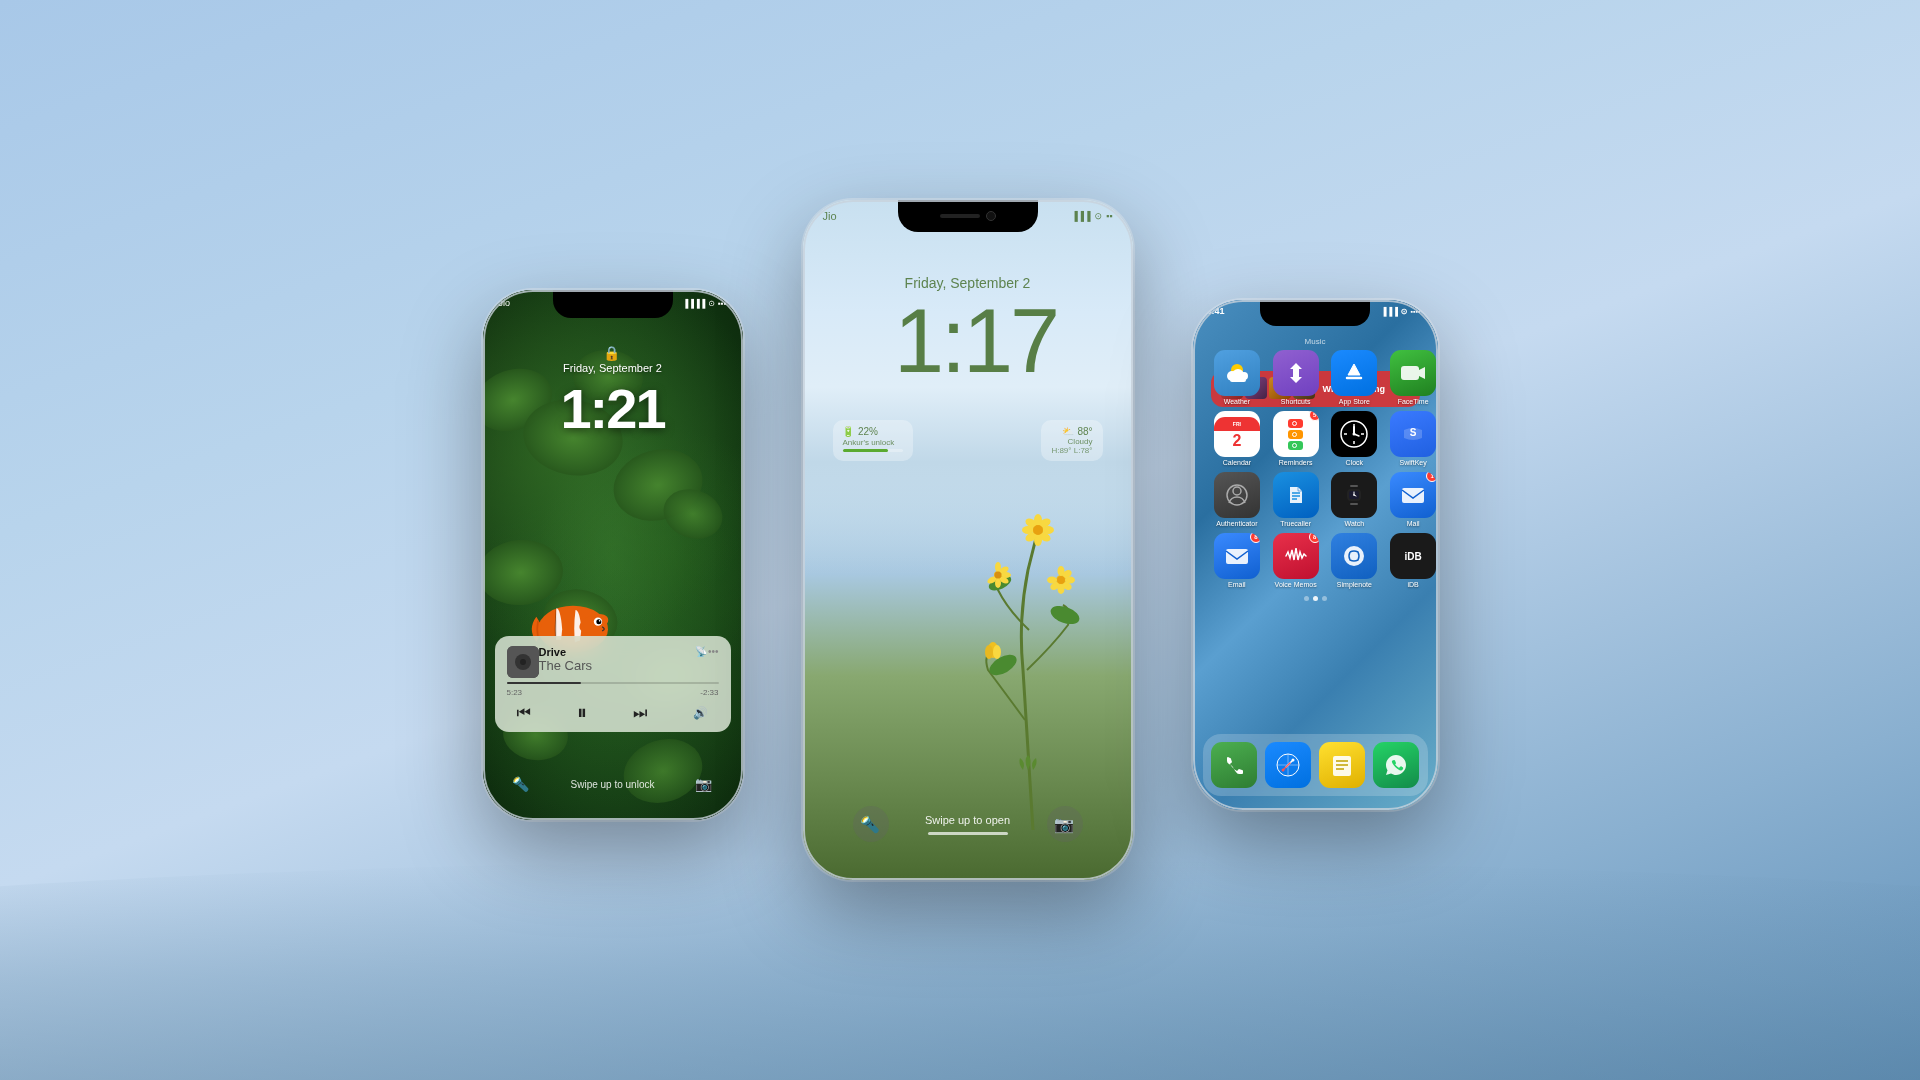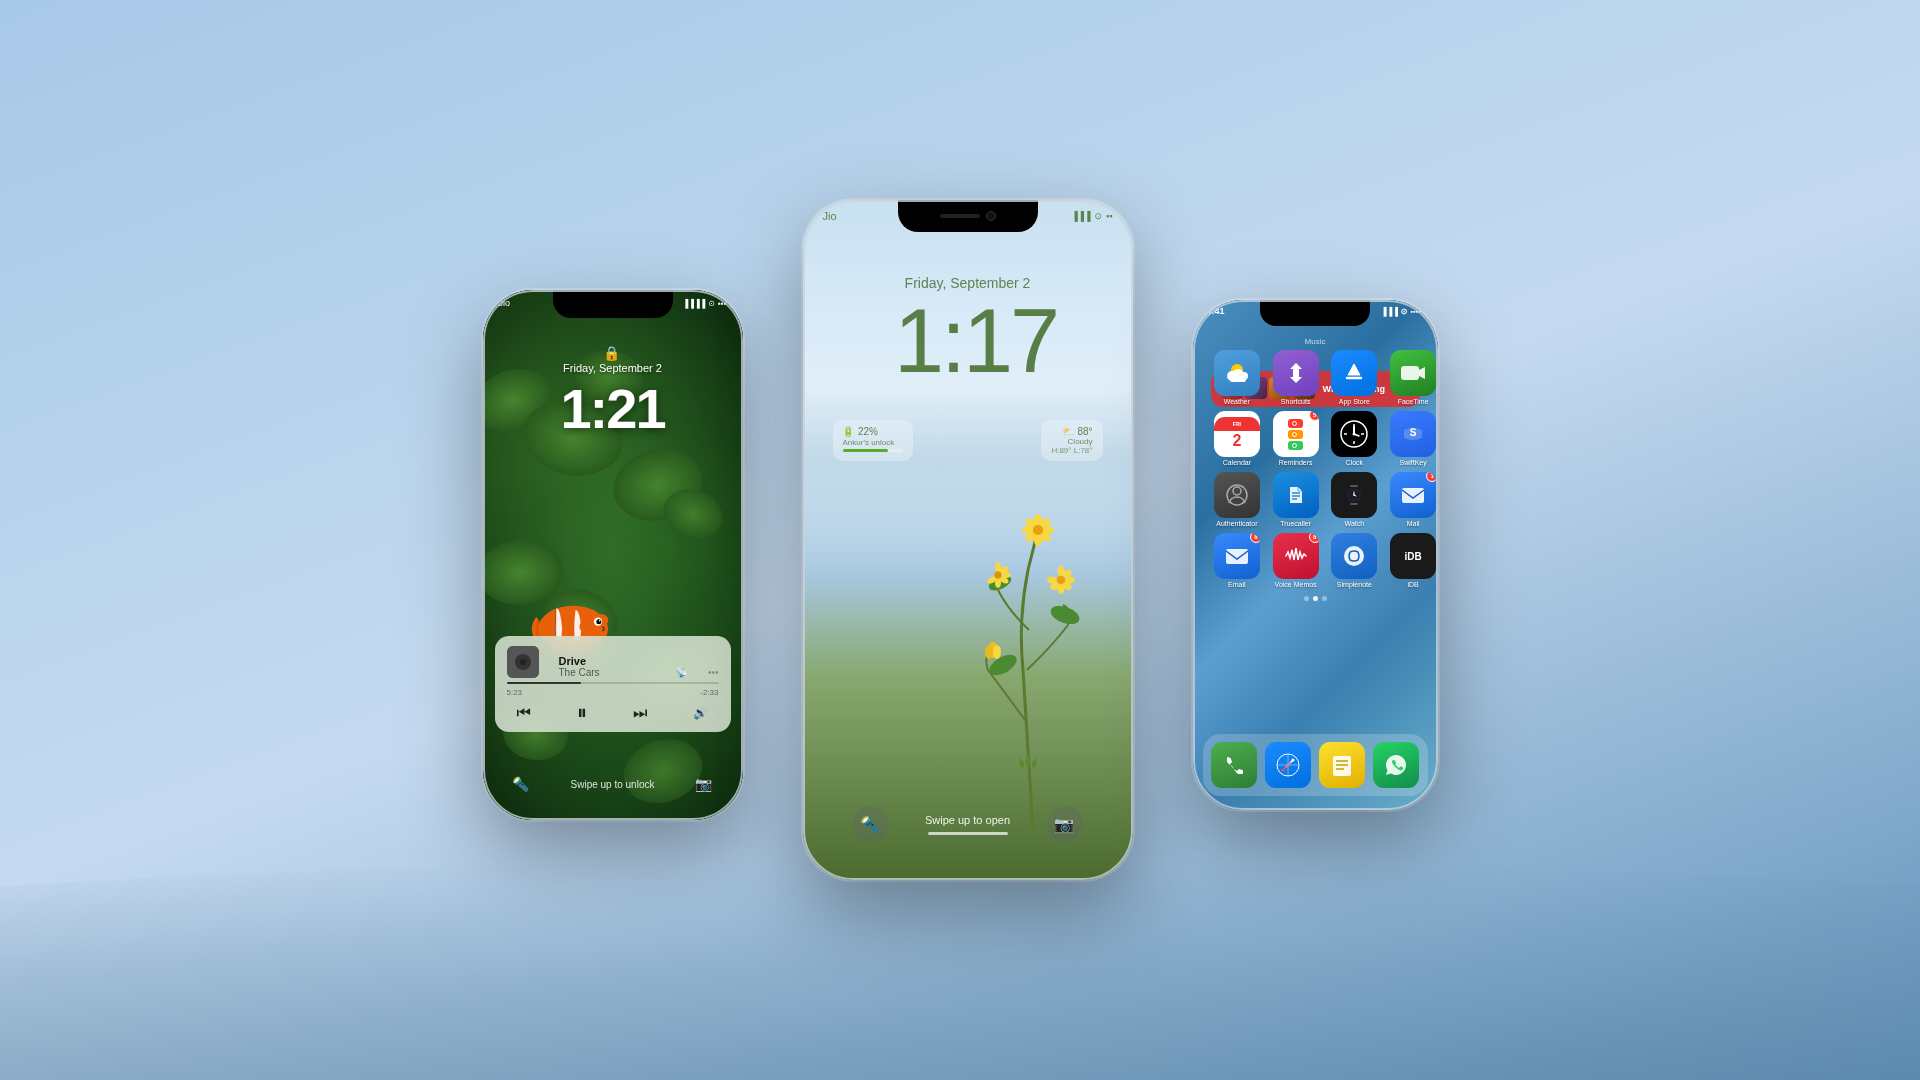--- a/index.html
+++ b/index.html
@@ -152,39 +152,39 @@
       bottom: 88px;
       left: 12px; right: 12px;
       background: rgba(220,230,215,0.85);
       backdrop-filter: blur(10px);
       border-radius: 14px;
       padding: 10px 12px 8px;
       z-index: 6;
     }
     .music-top {
       display: flex;
-      align-items: flex-end;
-      gap: 20px;
+      align-items: flex-start;
+      gap: 0;
       margin-bottom: 4px;
     }
     .music-art {
       width: 32px; height: 32px;
       border-radius: 6px;
       background: linear-gradient(135deg, #888 0%, #444 100%);
       flex-shrink: 0;
       overflow: hidden;
     }
     .music-art-inner {
       width: 100%; height: 100%;
       background: linear-gradient(135deg, #666 0%, #333 100%);
       display: flex; align-items: center; justify-content: center;
     }
     .music-info { flex: 1; min-width: 0; }
     .music-title { font-size: 11px; font-weight: 600; color: #111; }
-    .music-artist { font-size: 10px; color: #555; }
+    .music-artist { font-size: 13px; color: #555; }
     .music-speaker { color: #888; font-size: 10px; }
     .music-progress-bar {
       height: 2px;
       background: rgba(0,0,0,0.15);
       border-radius: 1px;
       margin: 4px 0;
       position: relative;
     }
     .music-progress-fill {
       height: 100%;

